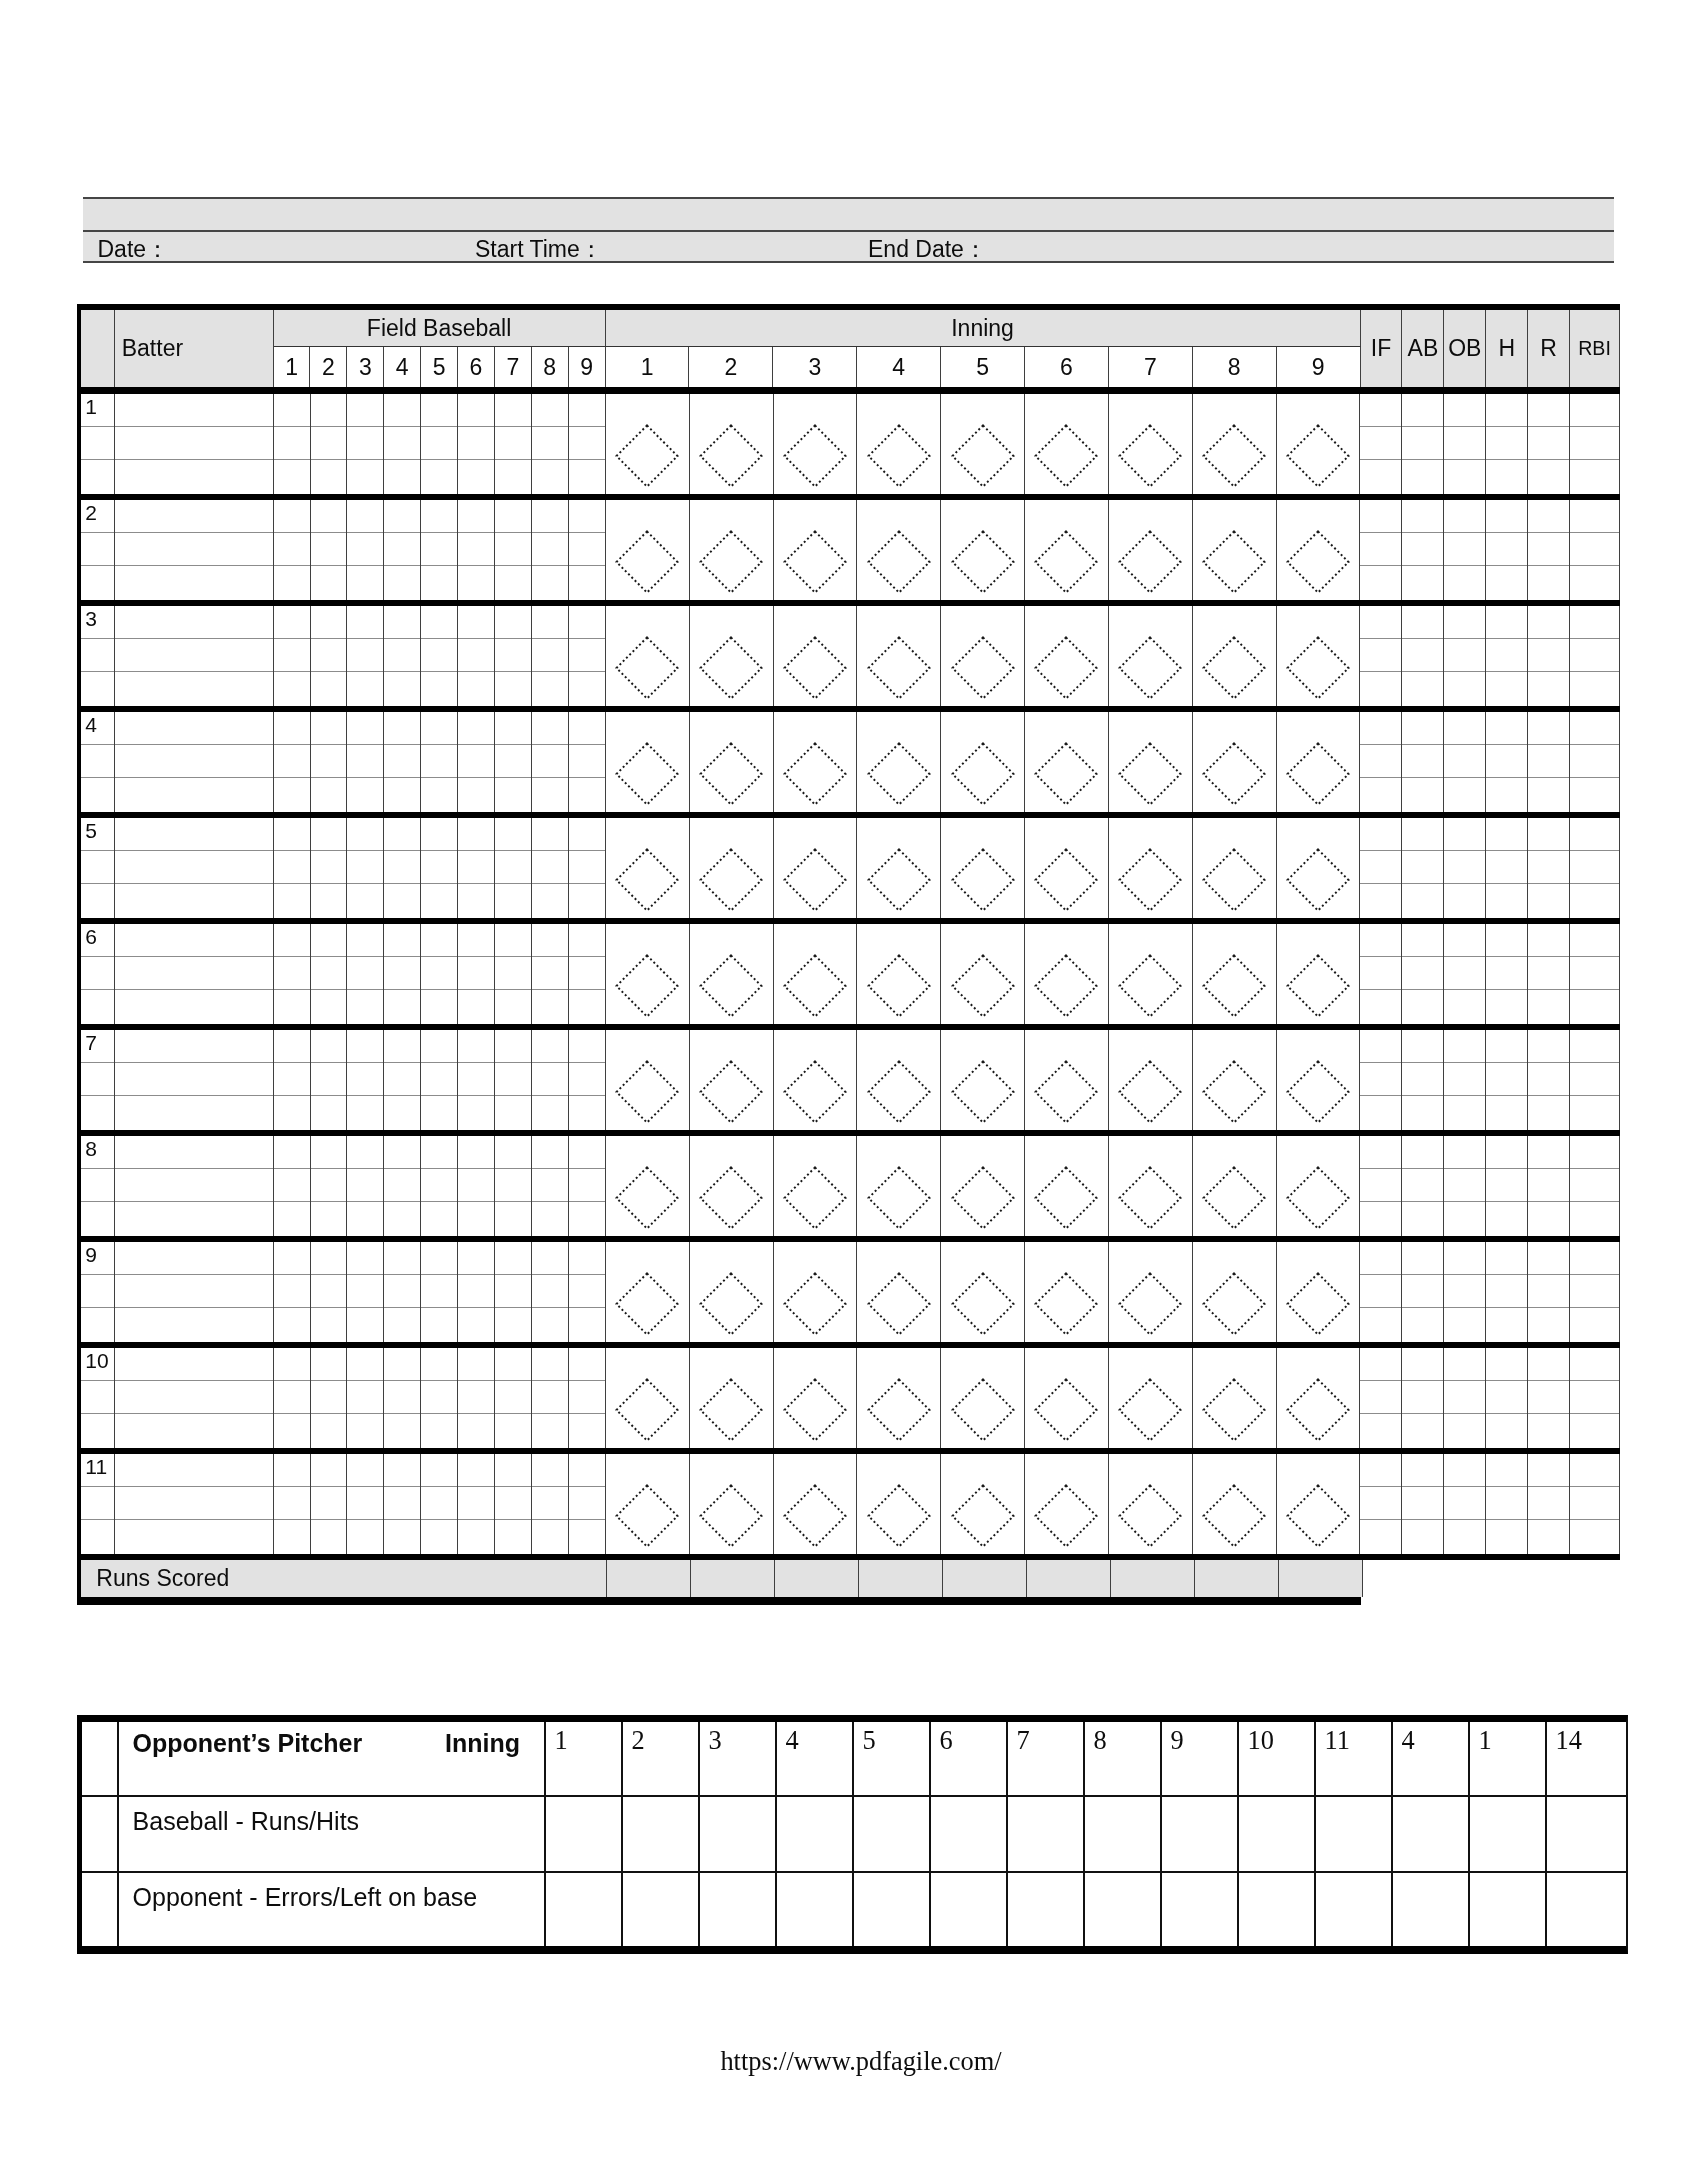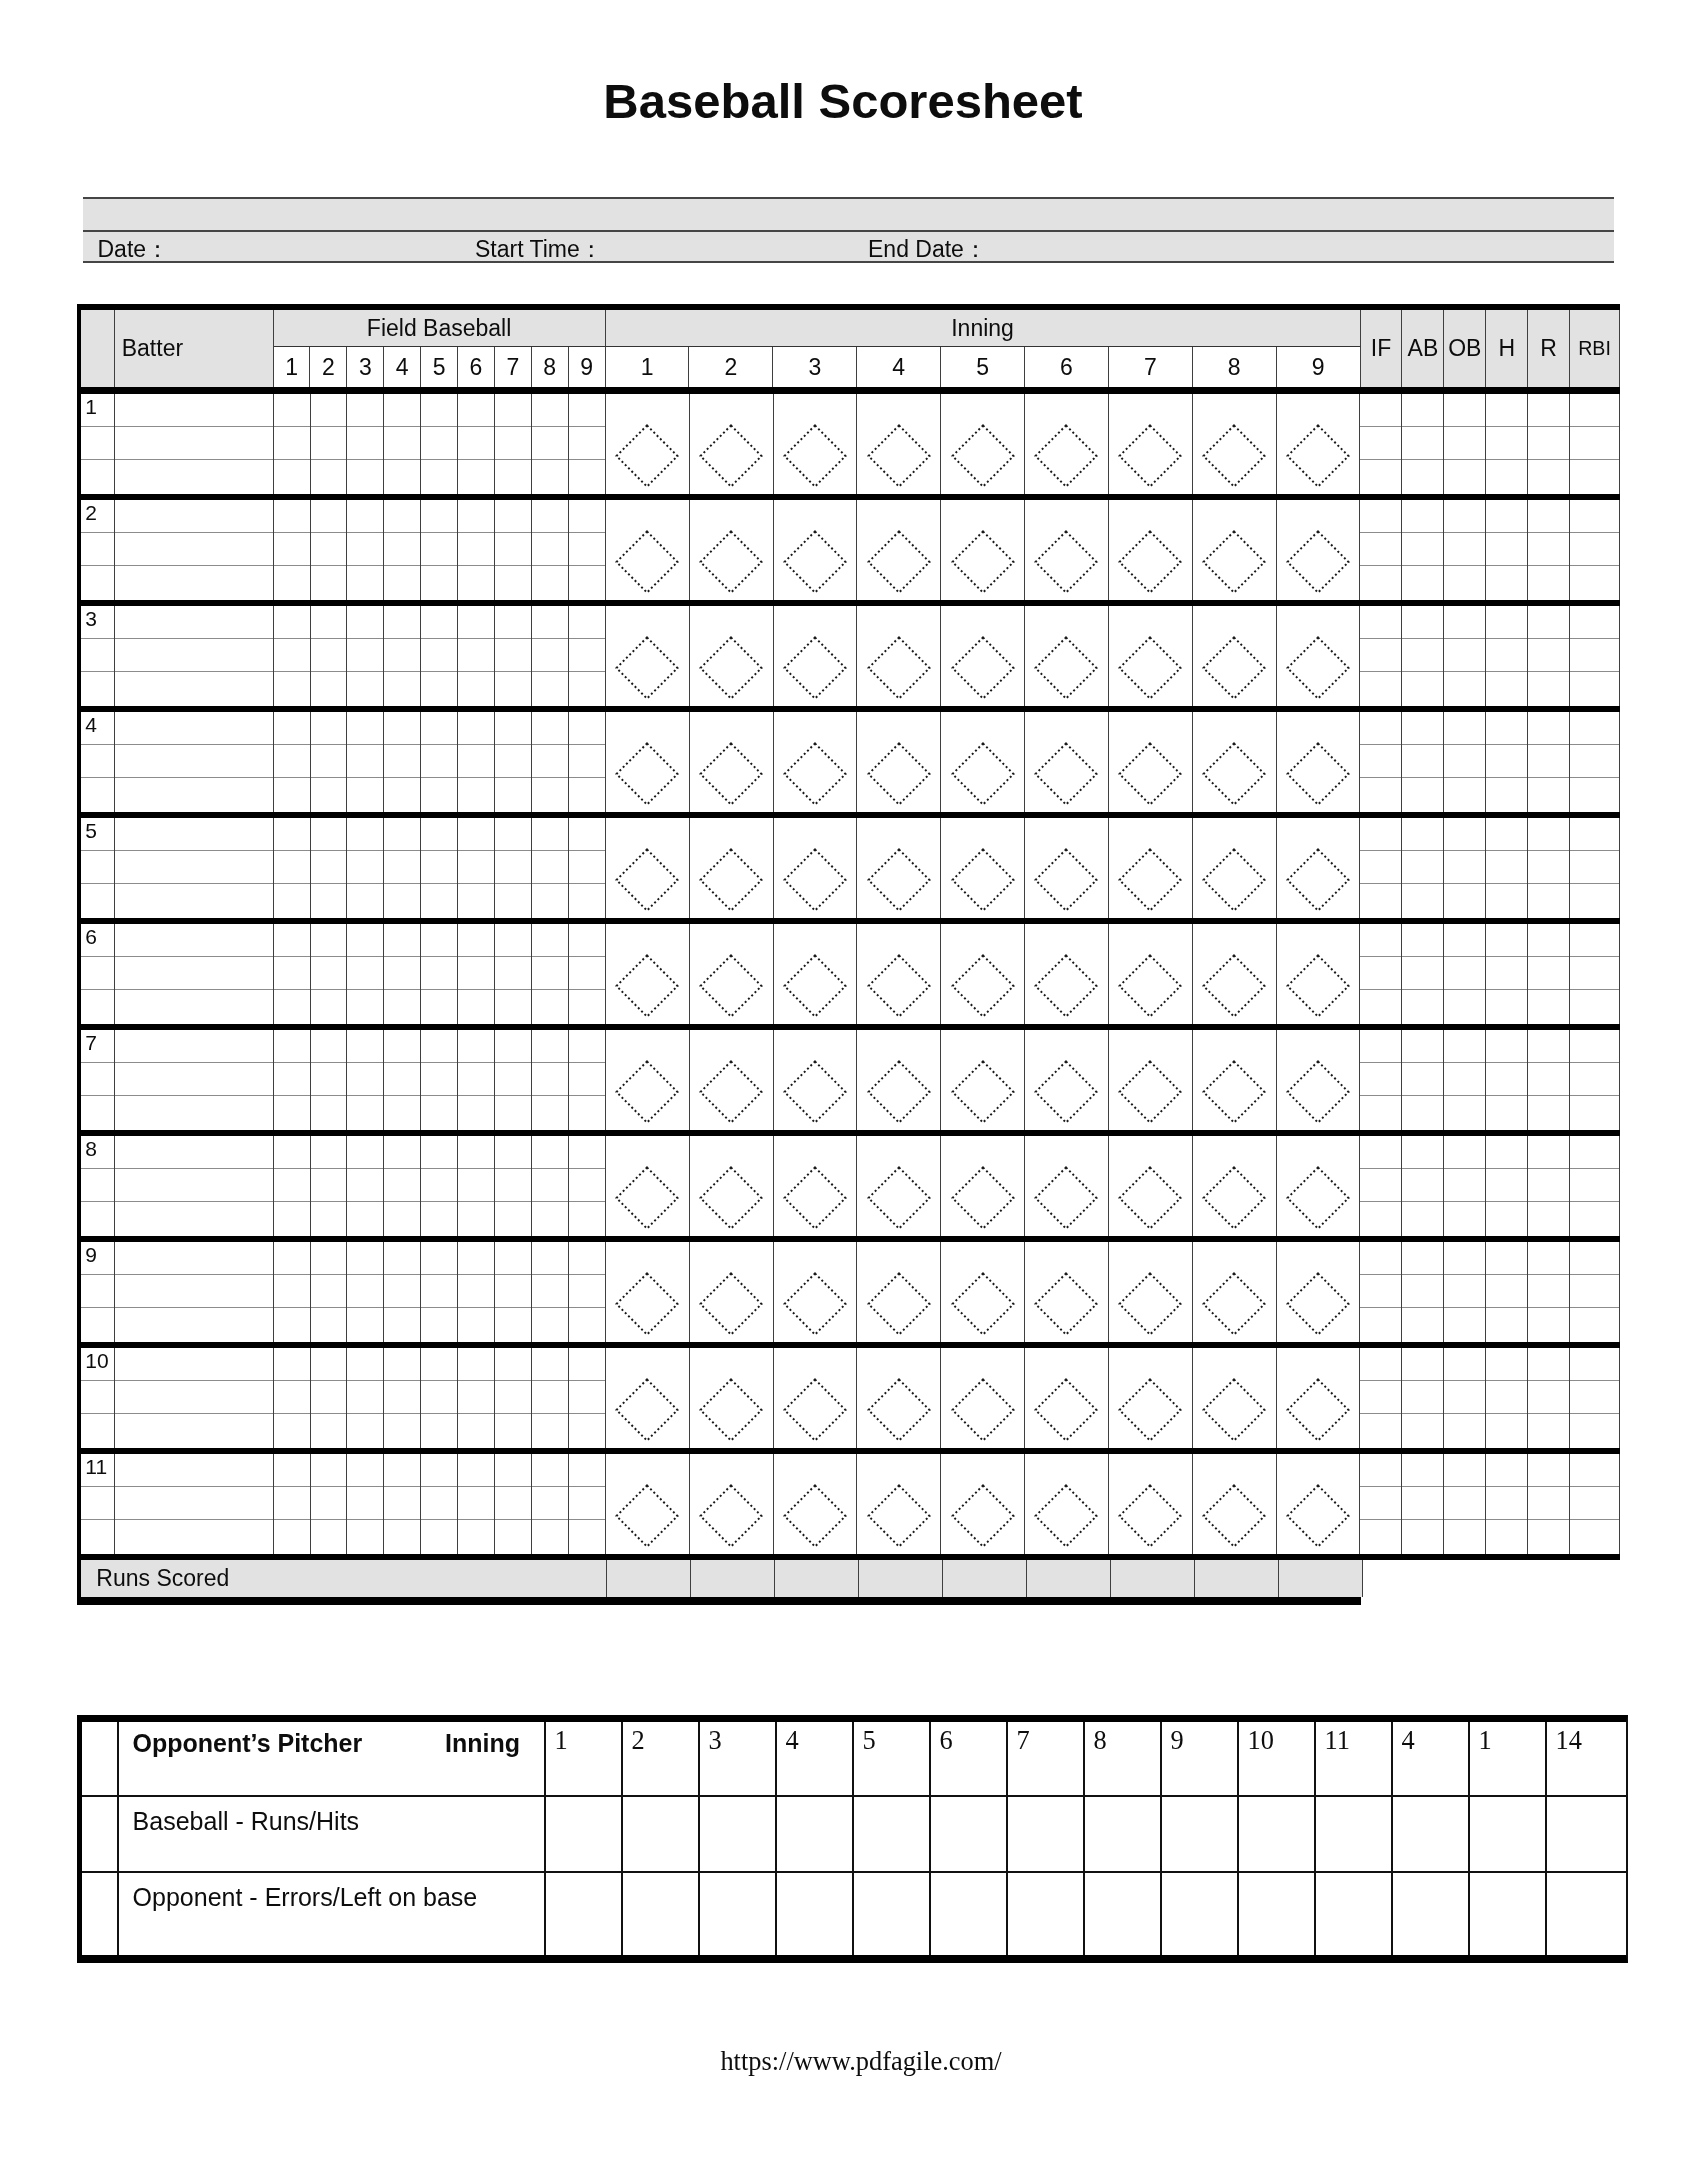--- a/index.html
+++ b/index.html
@@ -72,21 +72,21 @@
 
   
   #opp-table {
     position:absolute; left:77px; top:1715px; width:1544px; box-sizing:content-box;
     border-top:7.7px solid #000; border-bottom:8.5px solid #000;
     border-left:5.1px solid #000; border-right:2.6px solid #111;
   }
   .opp-row { display:flex; }
   .opp-row.r1 { height:73px; }
   .opp-row.r2 { height:76px; border-top:2.6px solid #111; }
-  .opp-row.r3 { height:84px; border-top:2.6px solid #111; }
+  .opp-row.r3 { height:75px; border-top:2.6px solid #111; }
   .opp-narrow { width:37px; border-right:2.6px solid #111; }
   .opp-label {
     width:427px; border-right:2.6px solid #111; font-size:25px;
     padding:10.2px 24px 0 13.6px;
   }
   .opp-label.r1lab { display:flex; justify-content:space-between; align-items:flex-start; padding-top:6.8px; font-weight:bold; }
   .opp-inning {
     width:77px; border-right:2.6px solid #111;
     font-family:"Liberation Serif", serif; font-size:26.4px; padding:3.4px 0 0 8.5px;
   }
@@ -95,21 +95,20 @@
   
   #footer {
     position:absolute; left:18px; top:2046px; width:100%; text-align:center;
     font-family:"Liberation Serif", serif; font-size:26.4px;
   }
 </style>
 </head>
 <body>
 
 <div id="sheet">
-  <h1 id="title">Baseball Scoresheet</h1>
 
   <div id="info-band">
     <div id="info-divider"></div>
     <div class="info-row" id="info-row-2">
         <span class="info-label" style="left: 14.5px;">Date：</span>
         <span class="info-label" style="left: 392px;">Start Time：</span>
         <span class="info-label" style="left: 785px;">End Date：</span>
       </div>
   </div>
 

